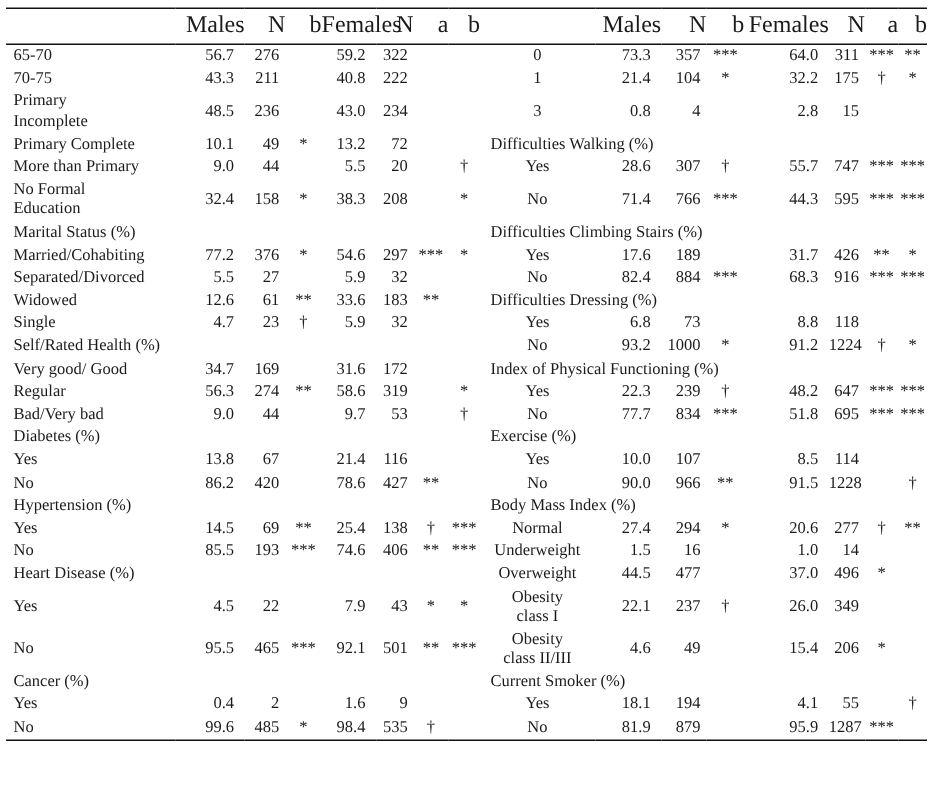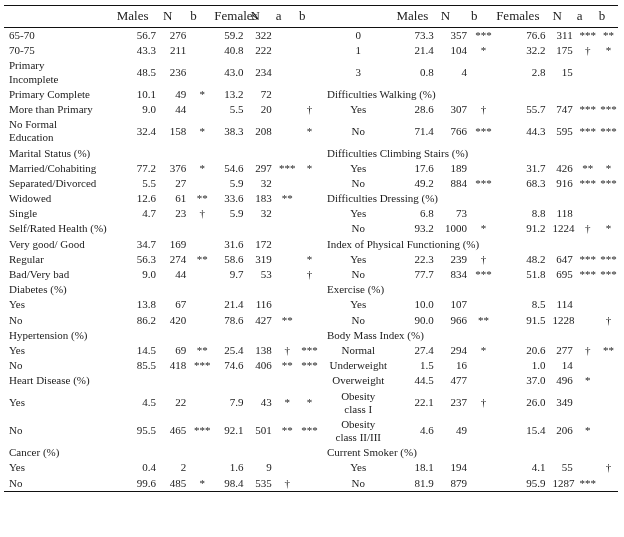--- a/index.html
+++ b/index.html
@@ -9,24 +9,24 @@
   .sheet{
     font-family:"Liberation Serif","DejaVu Serif",serif;
     font-size:11px;color:#1b1b1b;
     padding-top:5px;padding-left:4px;
   }
   table.stats{
     border-collapse:collapse;table-layout:fixed;width:614px;
     border-top:1.5px solid #111;border-bottom:1.5px solid #111;
   }
   thead th{
-    font-weight:normal;text-align:left;vertical-align:bottom;
+    font-weight:normal;text-align:right;vertical-align:bottom;
     border-bottom:1.5px solid #111;
     padding:2px 0 3px 0;white-space:nowrap;overflow:visible;
-    font-size:13px;
+    font-size:16px;
   }
   td{
     padding:1px 0;vertical-align:middle;line-height:1.2;
     overflow:visible;
   }
   td.lbl{text-align:left;padding-left:5px;white-space:pre-line;}
   td.lblR{text-align:center;white-space:pre-line;}
   td.num{text-align:right;padding-right:7px;white-space:nowrap;}
   td.nval{text-align:right;padding-right:4px;white-space:nowrap;}
   td.mk{text-align:center;white-space:nowrap;}
@@ -83,21 +83,21 @@
           <td class="nval">276</td>
           <td class="mk"></td>
           <td class="num">59.2</td>
           <td class="nval">322</td>
           <td class="mk"></td>
           <td class="mk"></td>
           <td class="lblR">0</td>
           <td class="num">73.3</td>
           <td class="nval">357</td>
           <td class="mk">***</td>
-          <td class="num">76.6</td>
+          <td class="num">64.0</td>
           <td class="nval">311</td>
           <td class="mk">***</td>
           <td class="mk">**</td>
         </tr>
         <tr>
           <td class="lbl">70-75</td>
           <td class="num">43.3</td>
           <td class="nval">211</td>
           <td class="mk"></td>
           <td class="num">40.8</td>
@@ -205,21 +205,21 @@
         <tr>
           <td class="lbl">Separated/Divorced</td>
           <td class="num">5.5</td>
           <td class="nval">27</td>
           <td class="mk"></td>
           <td class="num">5.9</td>
           <td class="nval">32</td>
           <td class="mk"></td>
           <td class="mk"></td>
           <td class="lblR">No</td>
-          <td class="num">49.2</td>
+          <td class="num">82.4</td>
           <td class="nval">884</td>
           <td class="mk">***</td>
           <td class="num">68.3</td>
           <td class="nval">916</td>
           <td class="mk">***</td>
           <td class="mk">***</td>
         </tr>
         <tr>
           <td class="lbl">Widowed</td>
           <td class="num">12.6</td>
@@ -365,21 +365,21 @@
           <td class="nval">294</td>
           <td class="mk">*</td>
           <td class="num">20.6</td>
           <td class="nval">277</td>
           <td class="mk">†</td>
           <td class="mk">**</td>
         </tr>
         <tr>
           <td class="lbl">No</td>
           <td class="num">85.5</td>
-          <td class="nval">418</td>
+          <td class="nval">193</td>
           <td class="mk">***</td>
           <td class="num">74.6</td>
           <td class="nval">406</td>
           <td class="mk">**</td>
           <td class="mk">***</td>
           <td class="lblR">Underweight</td>
           <td class="num">1.5</td>
           <td class="nval">16</td>
           <td class="mk"></td>
           <td class="num">1.0</td>

